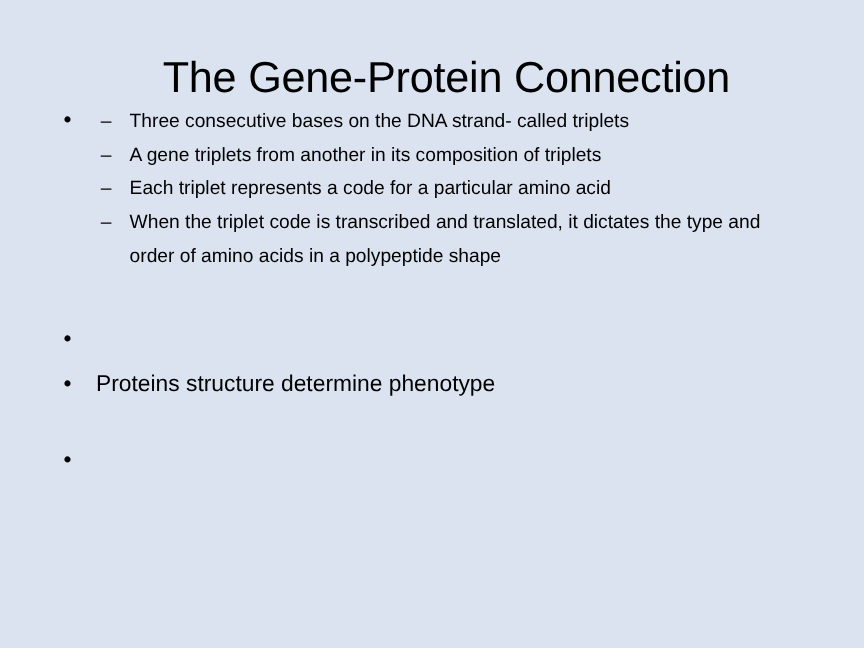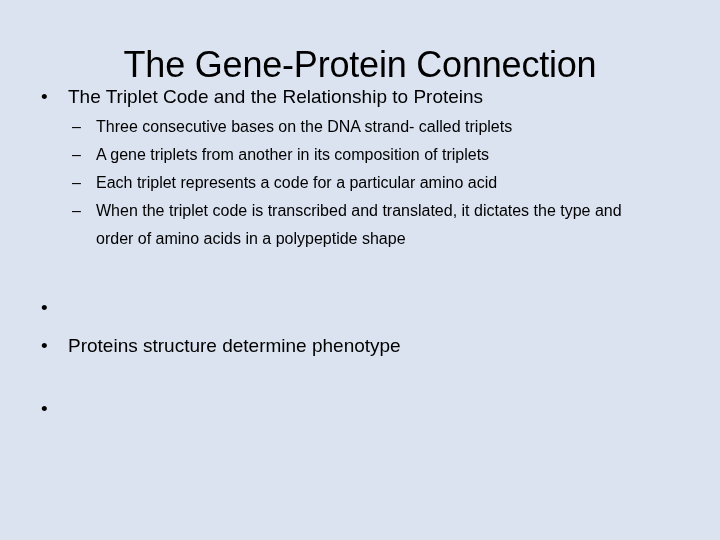--- a/index.html
+++ b/index.html
@@ -13,20 +13,21 @@
     font-family: "Liberation Sans", sans-serif;
     color: #000000;
     overflow: hidden;
   }
   .slide {
     position: relative;
     width: 664px;
     height: 540px;
     background: #dbe3f0;
     box-sizing: border-box;
+    margin-left: 12px;
   }
 
   
   .slide-title {
     position: absolute;
     left: 0;
     top: 19px;
     width: 720px;
     text-align: center;
     font-size: 36px;
@@ -104,21 +105,20 @@
 
 <div class="slide" style="background: rgb(219, 227, 240); color: rgb(0, 0, 0);">
 
   <h1 class="slide-title">The Gene-Protein Connection</h1>
 
   <div class="body">
     <ul class="level1">
 
       <li class="bullet1">
         <span class="marker">•</span>
-        <span class="text">The Triplet Code and the Relationship to Proteins</span>
         <ul class="level2">
           <li class="bullet2">
             <span class="marker">–</span>
             <span class="text">Three consecutive bases on the DNA strand- called triplets</span>
           </li>
           <li class="bullet2">
             <span class="marker">–</span>
             <span class="text">A gene triplets from another in its composition of triplets</span>
           </li>
           <li class="bullet2">

